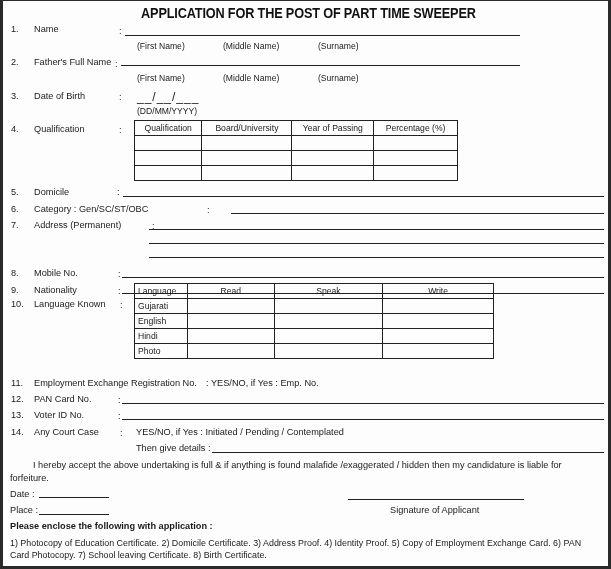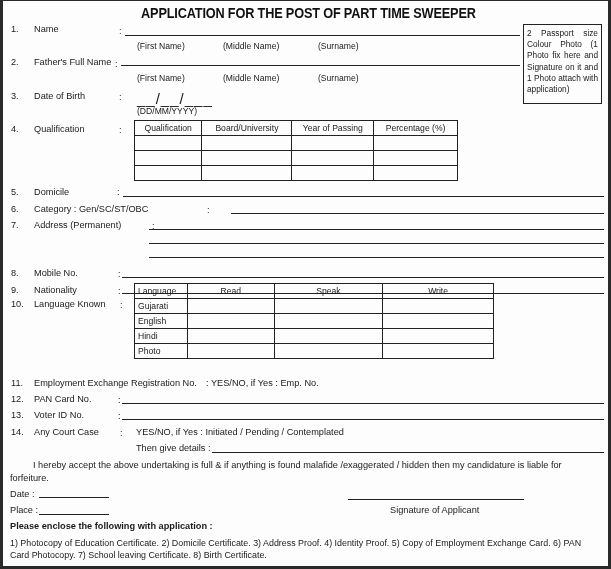--- a/index.html
+++ b/index.html
@@ -39,42 +39,41 @@
     .lang td.first { text-align: left; }
     .bold { font-weight: bold; }
   </style>
 </head>
 <body>
 
 <div class="page">
 
   <div class="title">APPLICATION FOR THE POST OF PART TIME SWEEPER</div>
 
-  <div class="photo-box">2 Passport size Colour Photo (1 Photo fix here and Signature on it and 1 Photo attach with application)</div>
 
   <span class="abs num" style="top:23px">1.</span>
   <span class="abs lbl" style="top:23px">Name</span>
   <span class="abs colon" style="left:116px;top:25px">:</span>
   <div class="line" style="left:122px;top:34px;width:395px"></div>
   <span class="sub" style="left:134px;top:40px">(First Name)</span>
   <span class="sub" style="left:220px;top:40px">(Middle Name)</span>
   <span class="sub" style="left:315px;top:40px">(Surname)</span>
 
   <span class="abs num" style="top:56px">2.</span>
   <span class="abs lbl" style="top:56px">Father's Full Name</span>
   <span class="abs colon" style="left:112px;top:58px">:</span>
   <div class="line" style="left:118px;top:64px;width:399px"></div>
   <span class="sub" style="left:134px;top:72px">(First Name)</span>
   <span class="sub" style="left:220px;top:72px">(Middle Name)</span>
   <span class="sub" style="left:315px;top:72px">(Surname)</span>
 
   <span class="abs num" style="top:90px">3.</span>
   <span class="abs lbl" style="top:90px">Date of Birth</span>
   <span class="abs colon" style="left:116px;top:91px">:</span>
-  <span class="abs" style="left:134px;top:89px;font-size:15px;letter-spacing:1px">__/__/___</span>
+  <span class="abs" style="left:134px;top:89px;font-size:12px;letter-spacing:1px">__/__/___</span>
   <span class="sub" style="left:134px;top:105px">(DD/MM/YYYY)</span>
 
   <span class="abs num" style="top:123px">4.</span>
   <span class="abs lbl" style="top:123px">Qualification</span>
   <span class="abs colon" style="left:116px;top:124px">:</span>
   <table class="grid" style="left:131px;top:119px;width:324px">
     <tbody>
         <tr>
       <th style="width:66px">Qualification</th>
       <th style="width:88px">Board/University</th>

